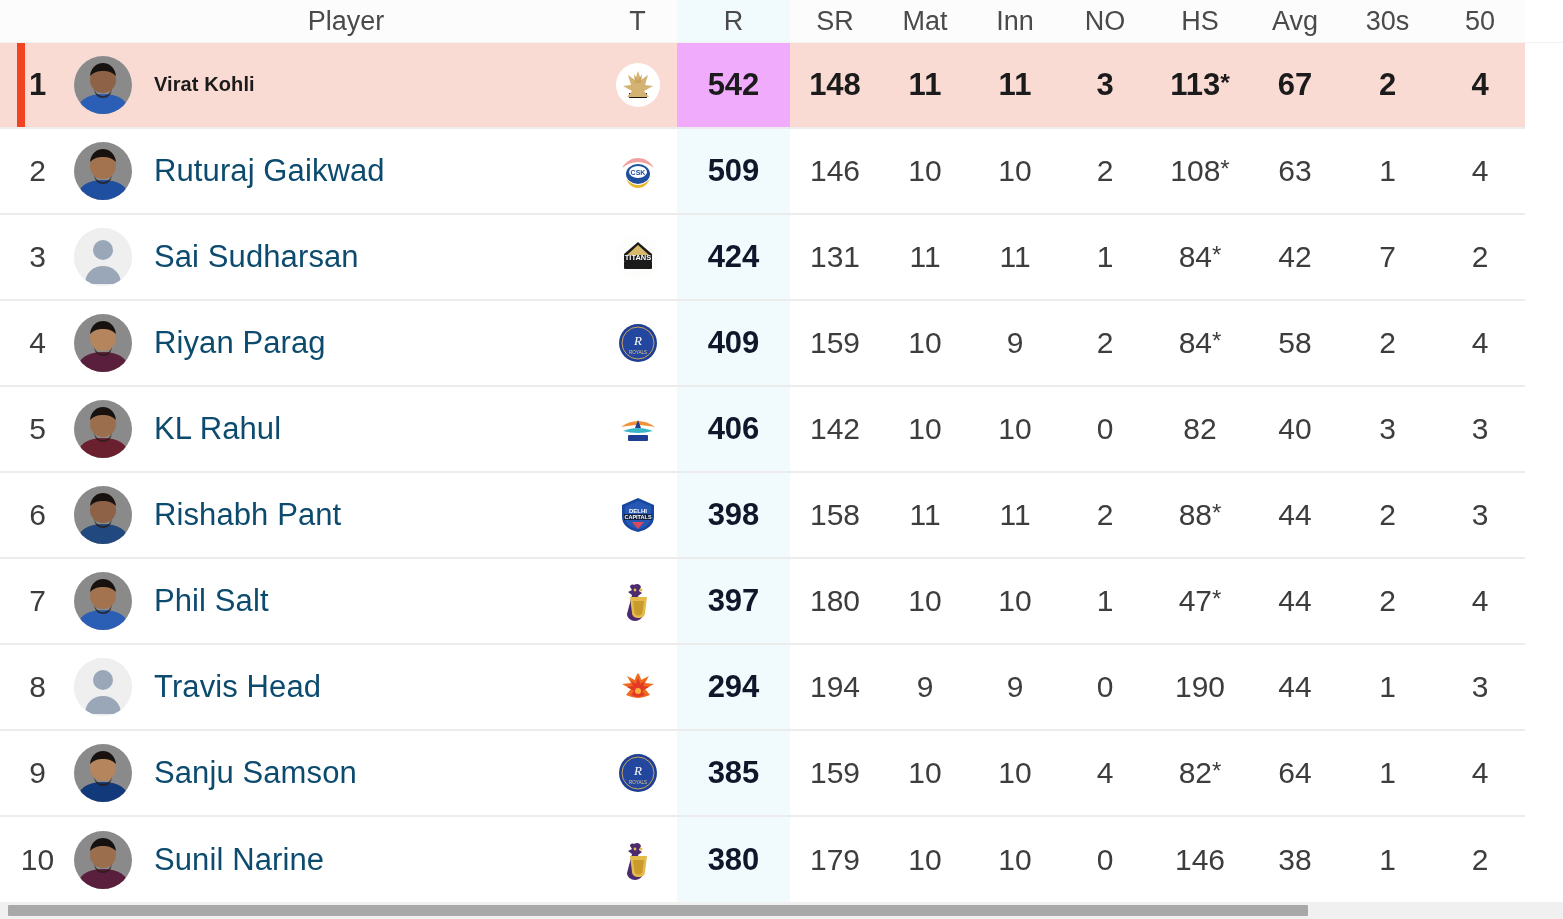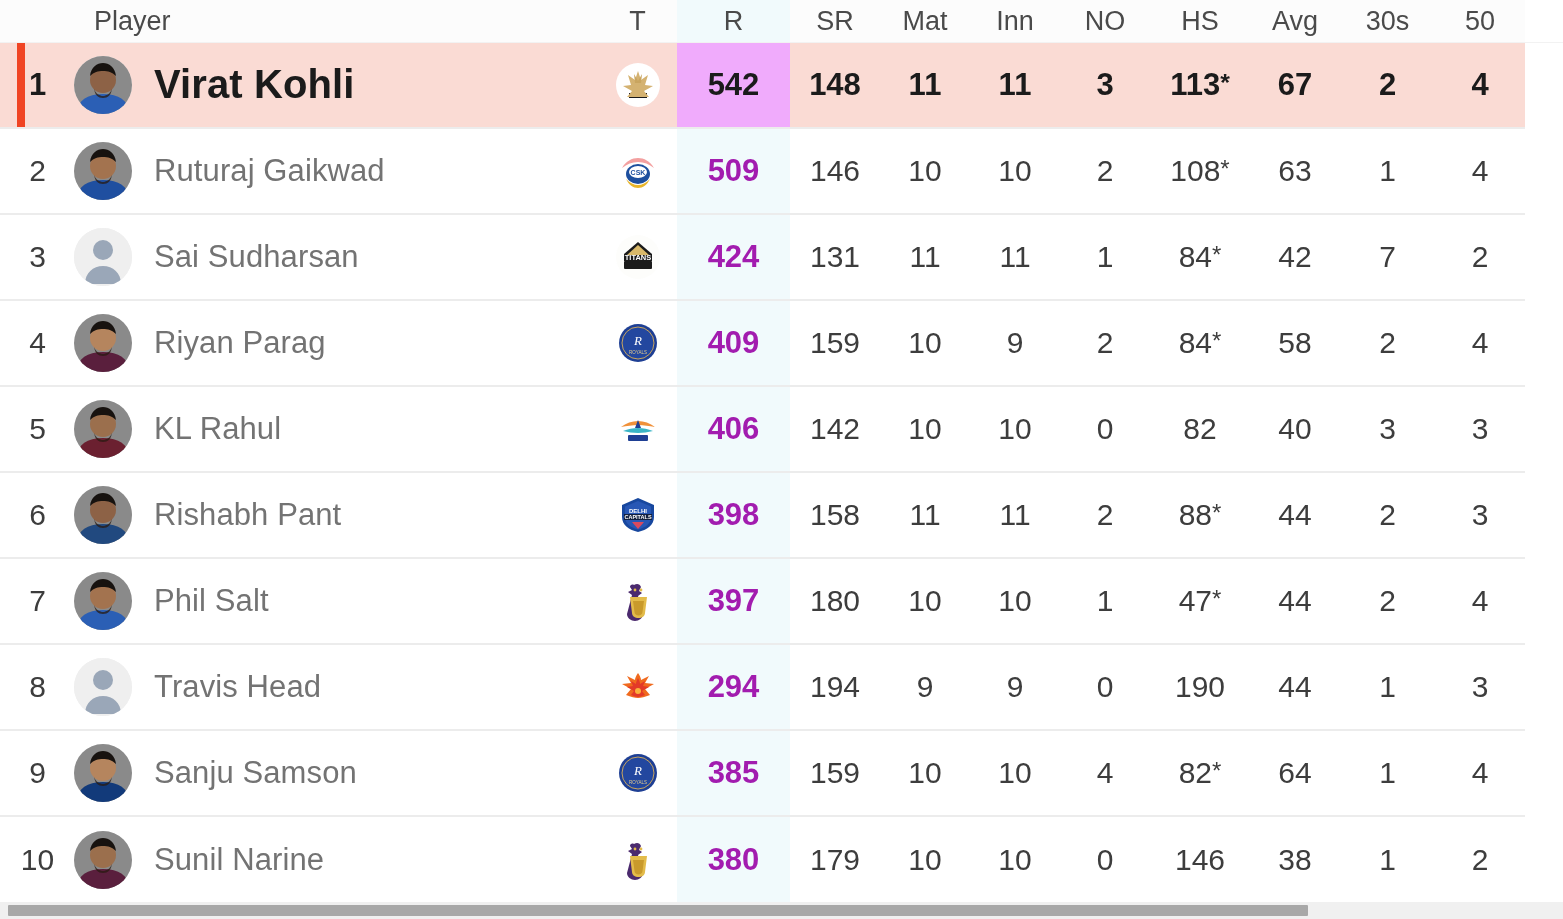--- a/index.html
+++ b/index.html
@@ -47,21 +47,21 @@
     padding: 0;
     font-weight: 400;
     font-size: 27px;
     color: #4a4a4a;
     background: #fcfcfc;
     text-align: center;
     vertical-align: middle;
     white-space: nowrap;
   }
   thead th.h-player {
-    text-align: left;
+    text-align: center;
     padding-left: 36px;
     font-size: 27px;
   }
   thead th.h-runs {
     background: #f1fafc;
   }
   thead th.h-last {
     overflow: hidden;
   }
 
@@ -77,21 +77,21 @@
     font-size: 30px;
     color: #3d3d3d;
     text-align: center;
     vertical-align: middle;
     background: #ffffff;
     white-space: nowrap;
   }
   tbody td.td-runs {
     background: #f1fafc;
     font-weight: 700;
-    color: #a21caf;
+    color: #0f172a;
     font-size: 31px;
   }
 
   
   td.td-rank {
     position: relative;
     font-size: 30px;
     color: #3d3d3d;
     padding-left: 17px;
   }
@@ -112,27 +112,27 @@
     padding-left: 0;
   }
   .name-inner {
     display: flex;
     align-items: center;
     gap: 22px;
     padding-left: 16px;
   }
   .player-name {
     font-size: 31px;
-    color: #737373;
+    color: #0c4a6e;
     letter-spacing: .1px;
   }
   tr.highlight .player-name {
     font-weight: 700;
     color: #1b1b1b;
-    font-size: 40px;
+    font-size: 20px;
   }
 
   
   .avatar {
     width: 58px;
     height: 58px;
     border-radius: 50%;
     flex: 0 0 58px;
     overflow: hidden;
     position: relative;

